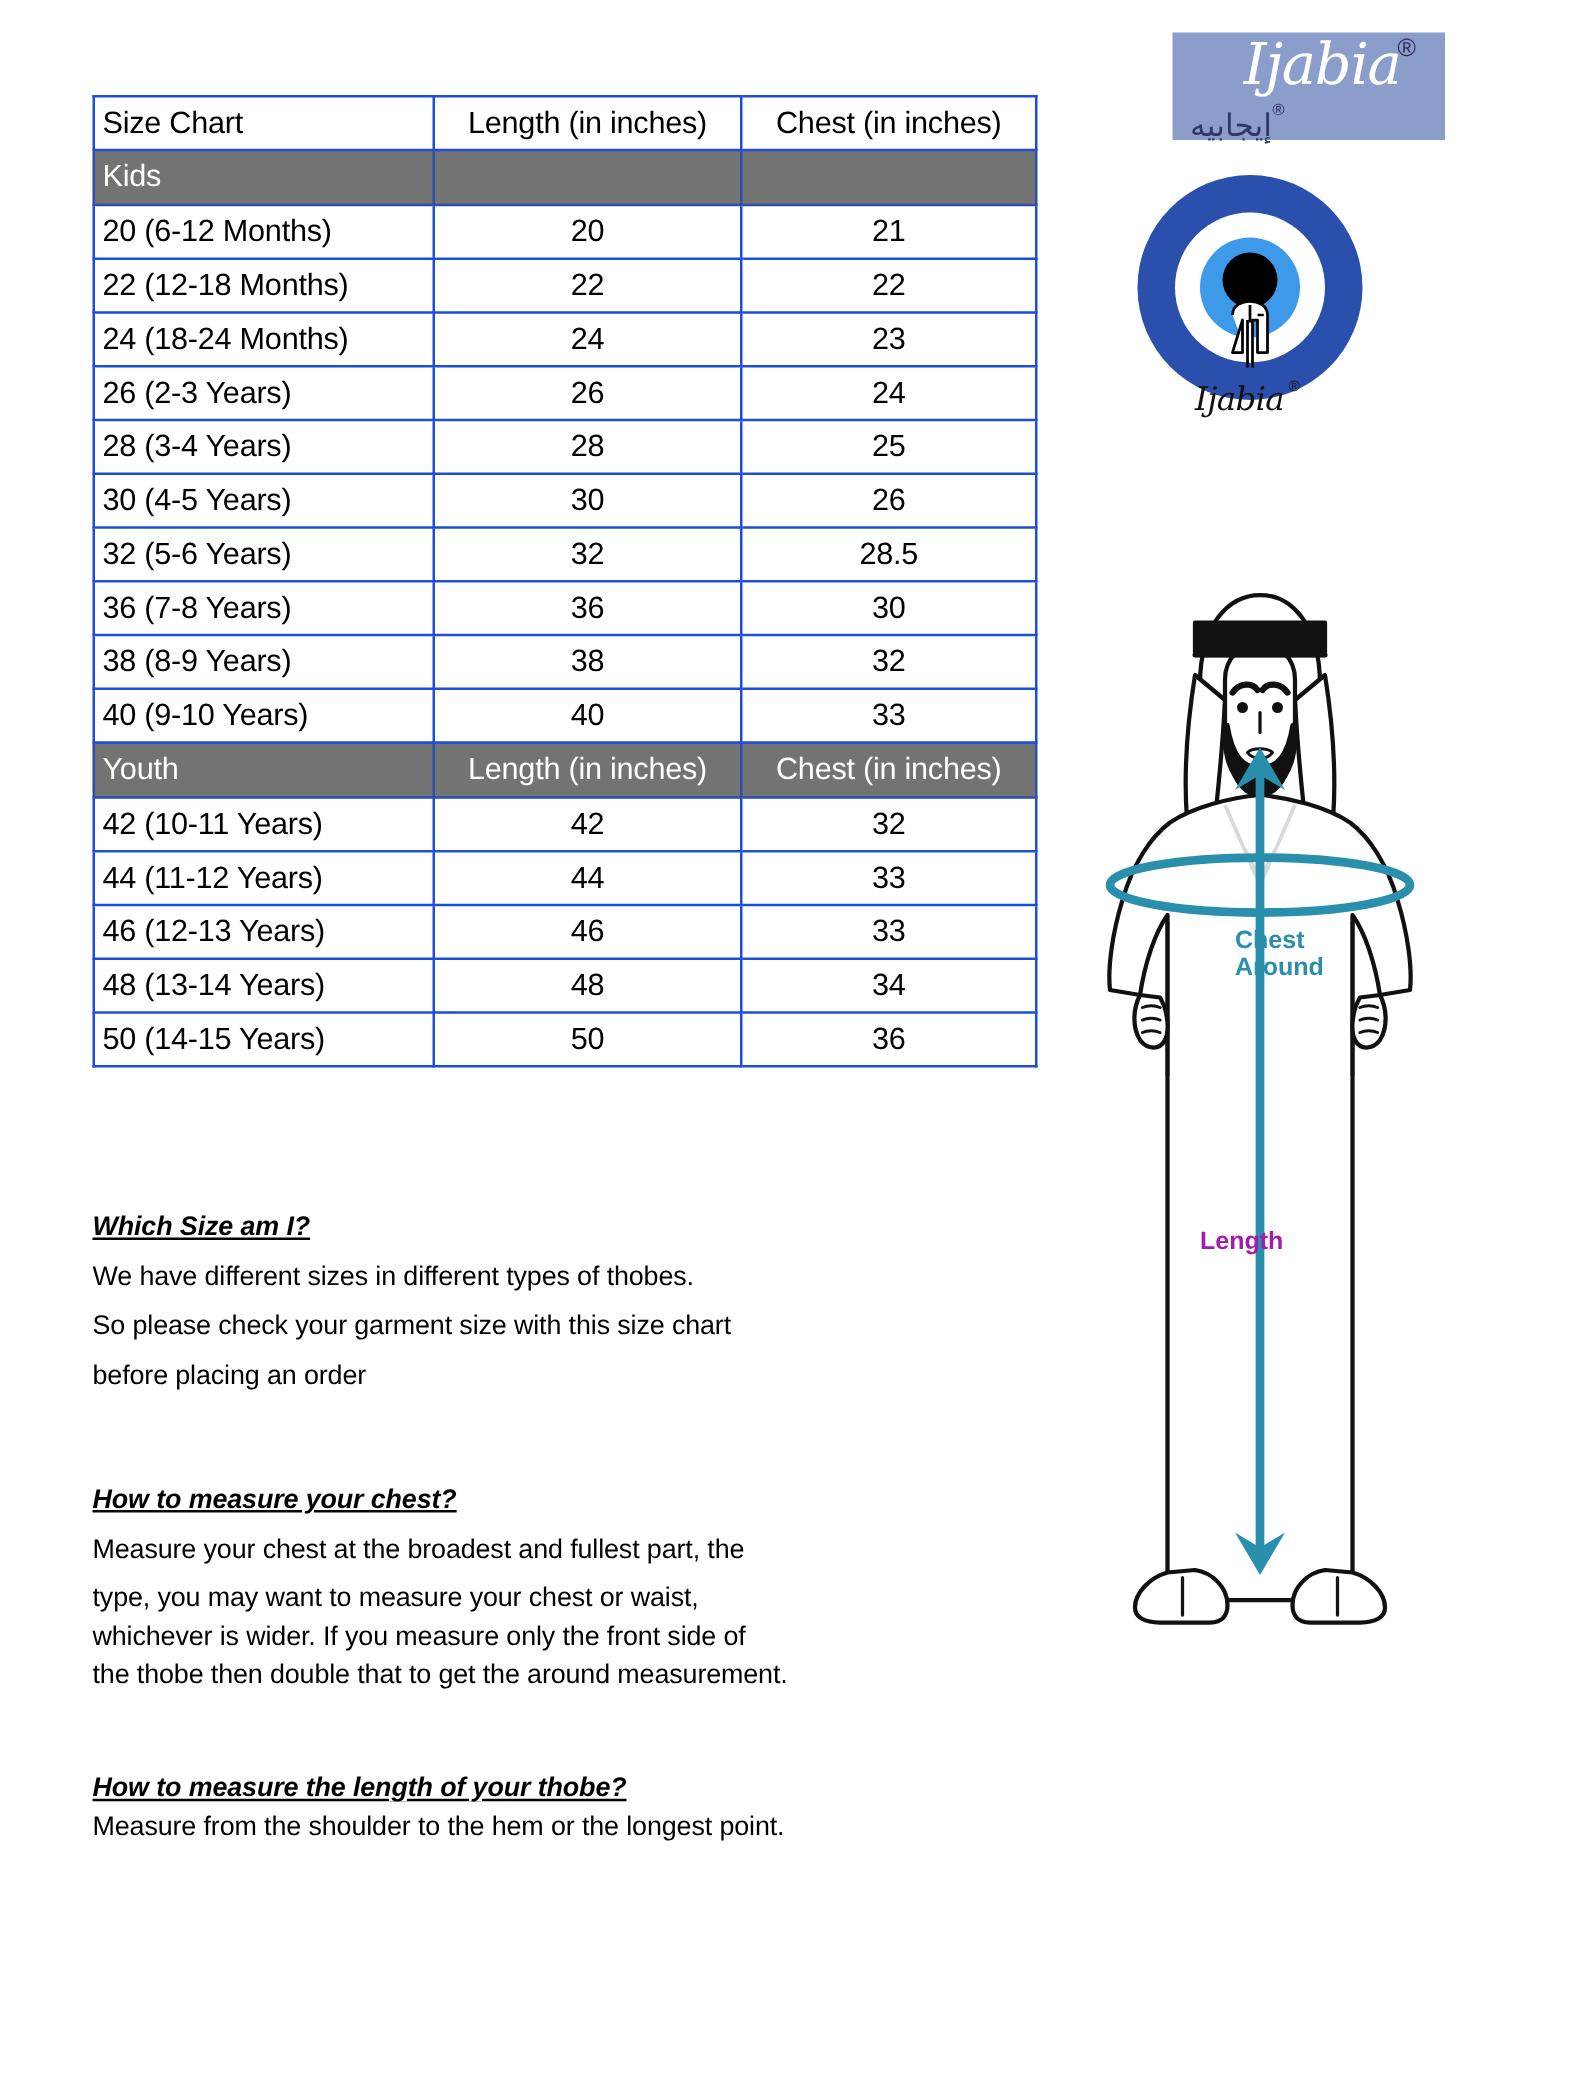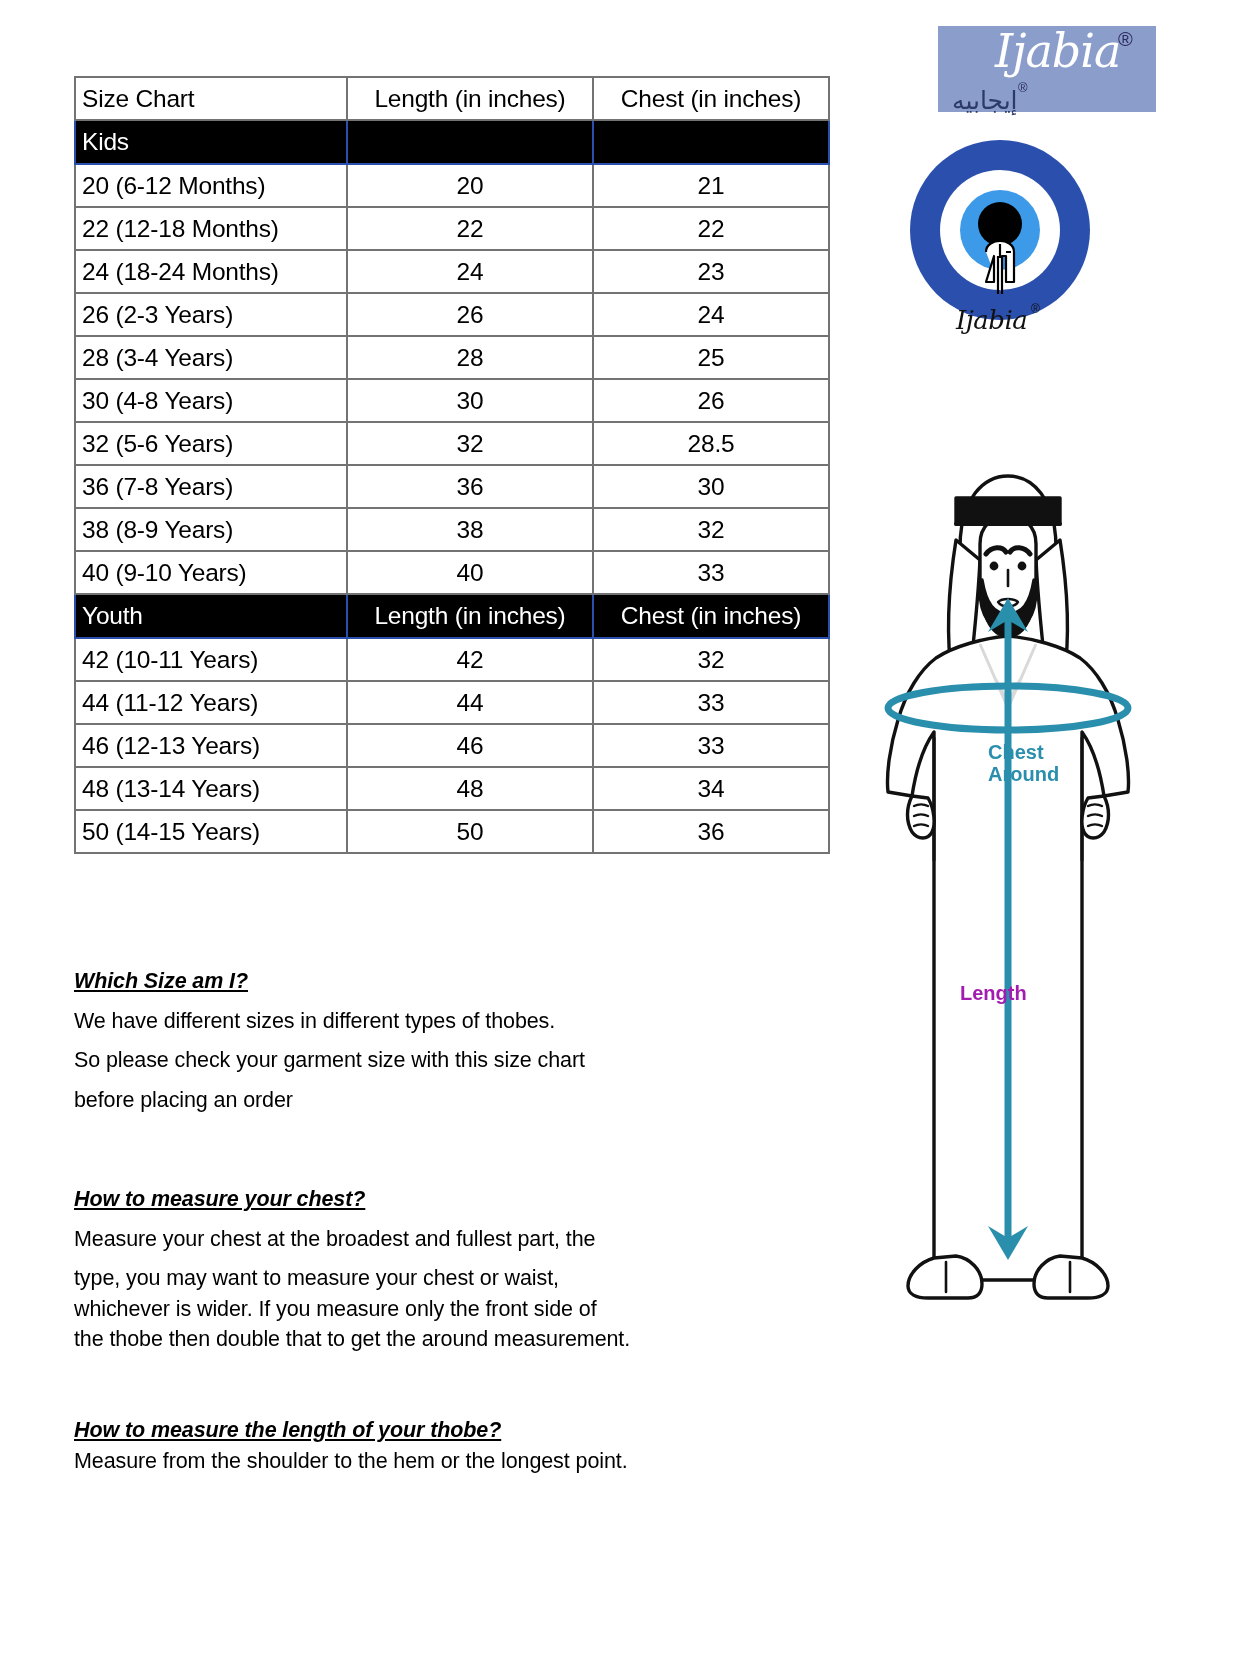--- a/index.html
+++ b/index.html
@@ -23,35 +23,35 @@
     top: 76px;
     width: 712px;
   }
 
   table.size-table {
     border-collapse: collapse;
     width: 712px;
     table-layout: fixed;
   }
   table.size-table td {
-    border: 2px solid #737373;
+    border: 2px solid #1d4ed8;
     font-size: 24.5px;
     font-family: "Liberation Sans", sans-serif;
     height: 41px;
     padding: 0 6px;
     line-height: 1.05;
     vertical-align: middle;
     letter-spacing: -0.2px;
   }
   td.c-label { width: 258px; text-align: left; }
   td.c-len   { width: 232px; text-align: center; }
   td.c-chest { width: 222px; text-align: center; }
 
   tr.section-row td {
-    background: #000000;
+    background: #737373;
     color: #ffffff;
     border-color: #2a4fad;
     height: 42px;
   }
   tr.section-row td.c-label { text-align: left; }
   tr.section-row td.c-len,
   tr.section-row td.c-chest { text-align: center; }
   tr.section-row.kids td.c-len,
   tr.section-row.kids td.c-chest { color: #2a4fad; }
 
@@ -246,21 +246,21 @@
         <td class="c-label">26 (2-3 Years)</td>
         <td class="c-len">26</td>
         <td class="c-chest">24</td>
       </tr>
       <tr>
         <td class="c-label">28 (3-4 Years)</td>
         <td class="c-len">28</td>
         <td class="c-chest">25</td>
       </tr>
       <tr>
-        <td class="c-label">30 (4-8 Years)</td>
+        <td class="c-label">30 (4-5 Years)</td>
         <td class="c-len">30</td>
         <td class="c-chest">26</td>
       </tr>
 
       <tr>
         <td class="c-label">32 (5-6 Years)</td>
         <td class="c-len">32</td>
         <td class="c-chest">28.5</td>
       </tr>
       <tr>

